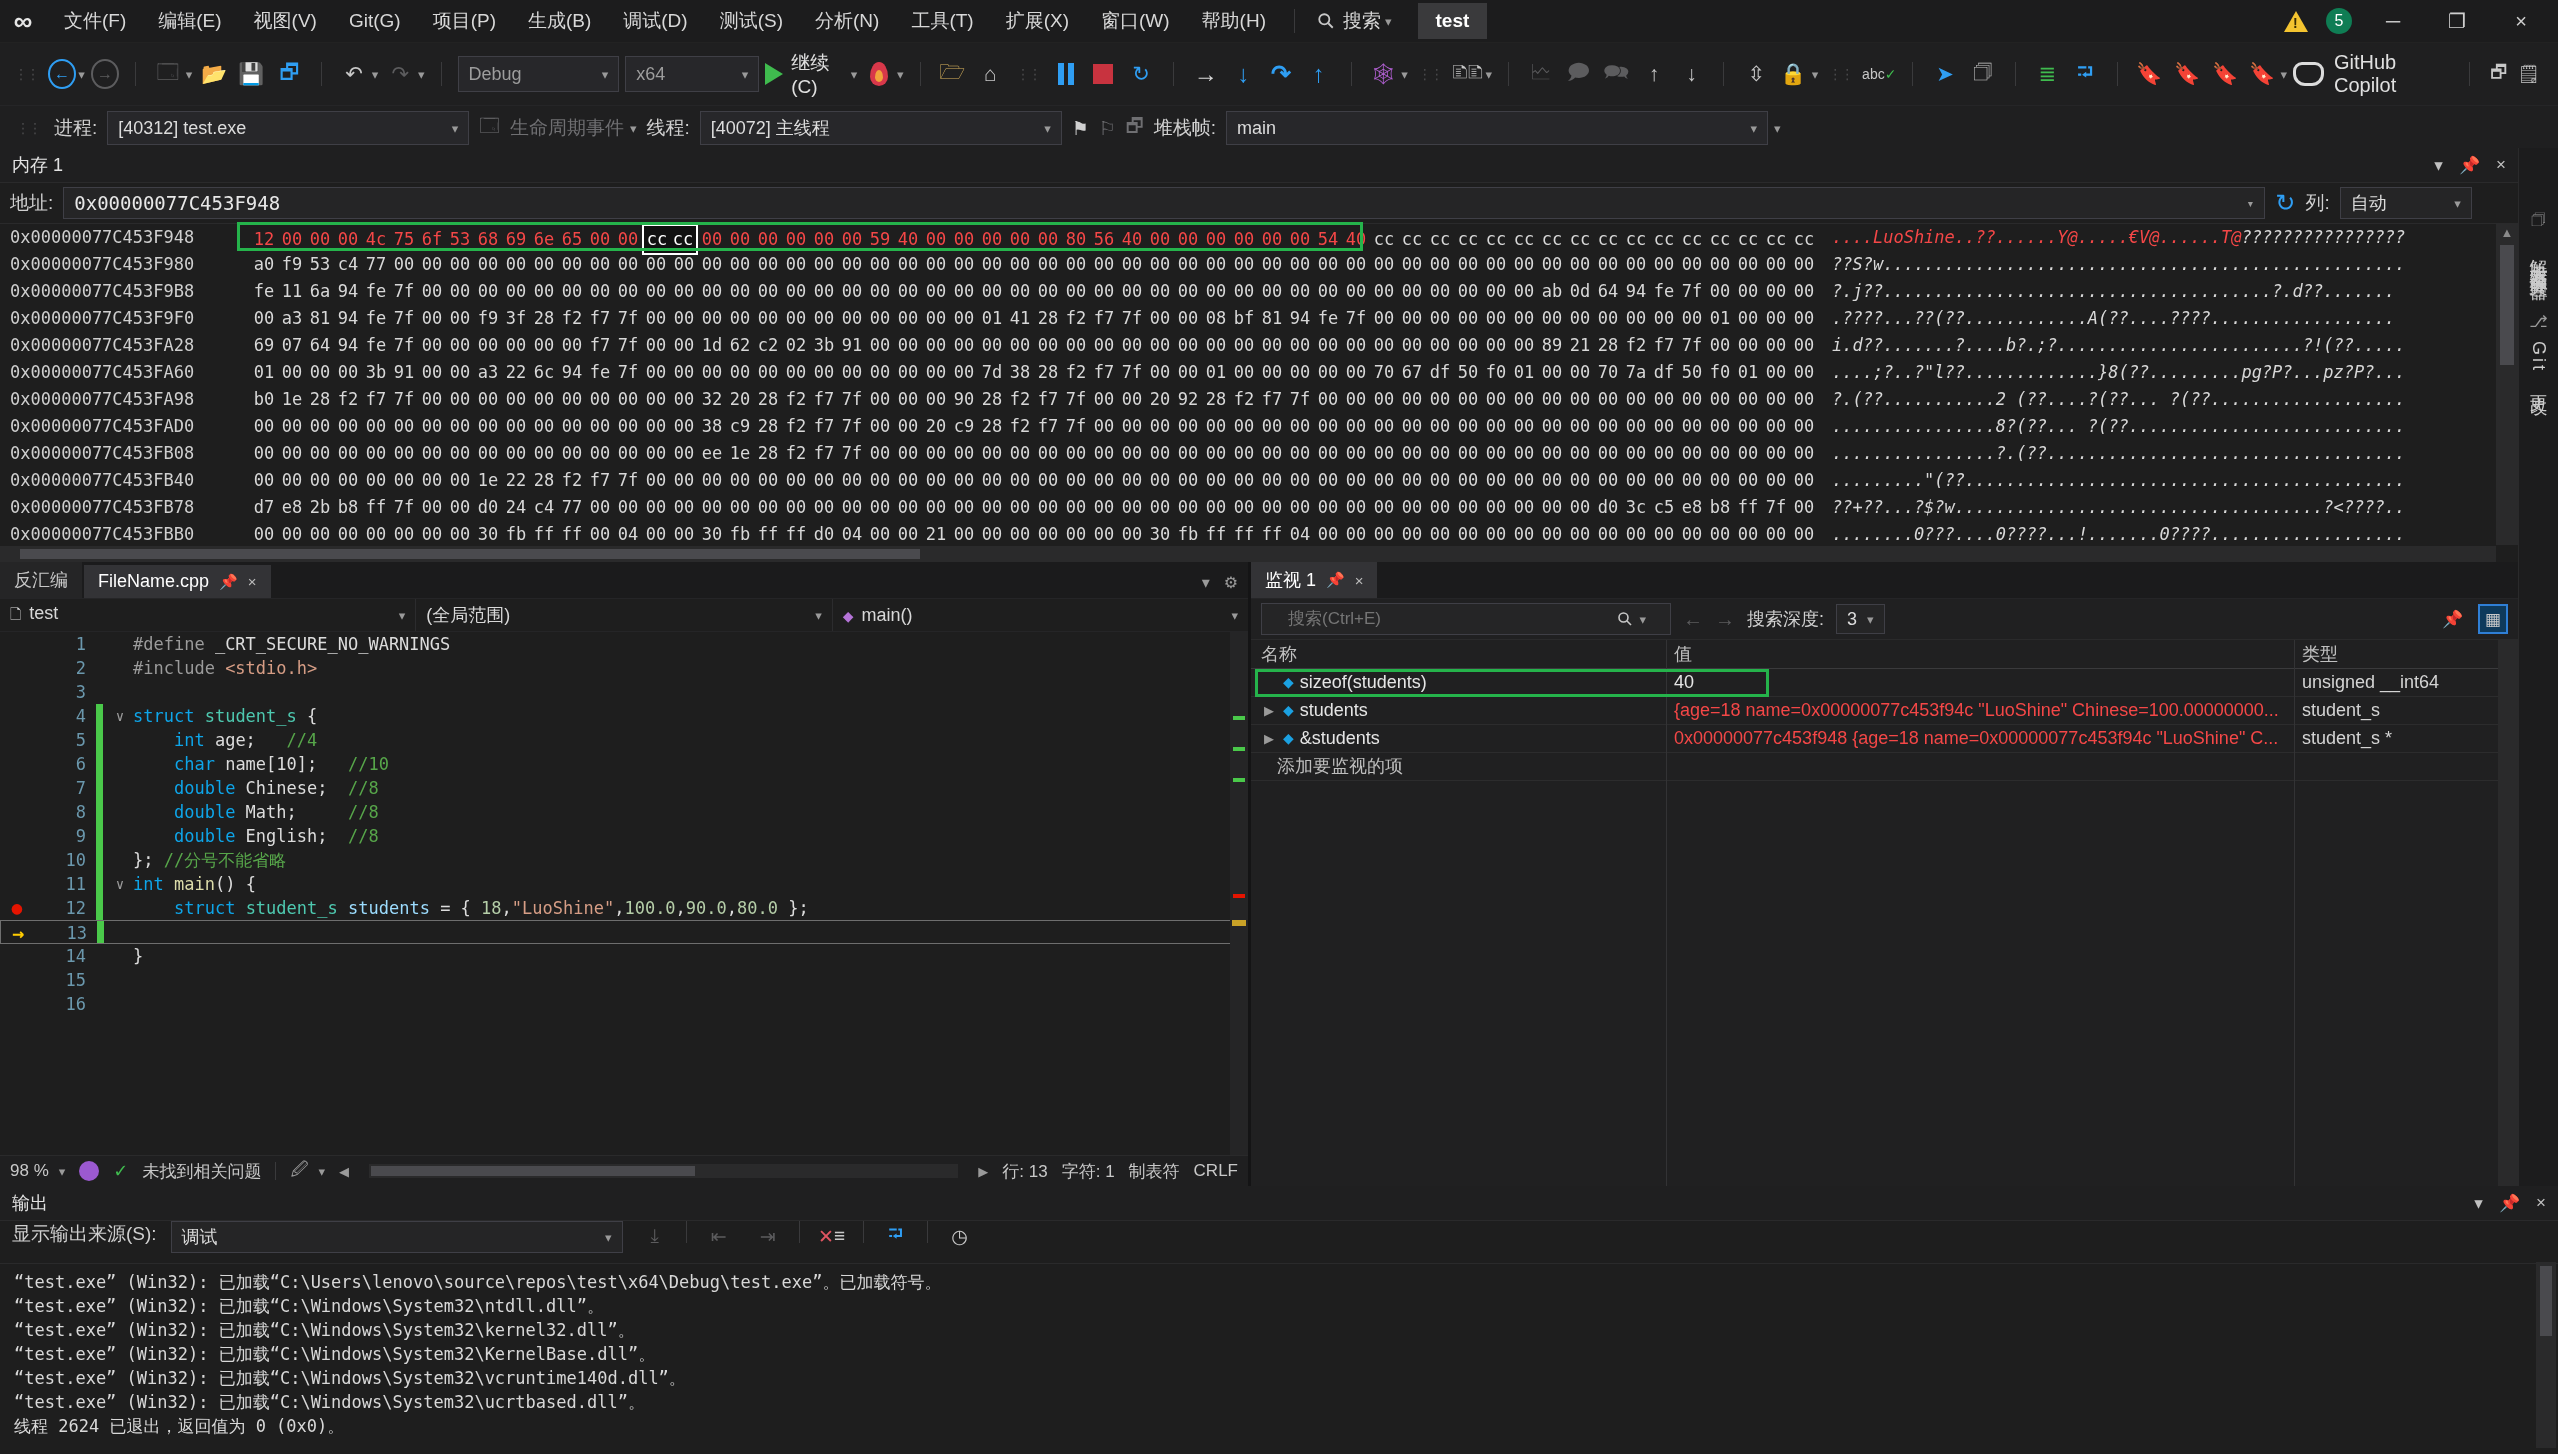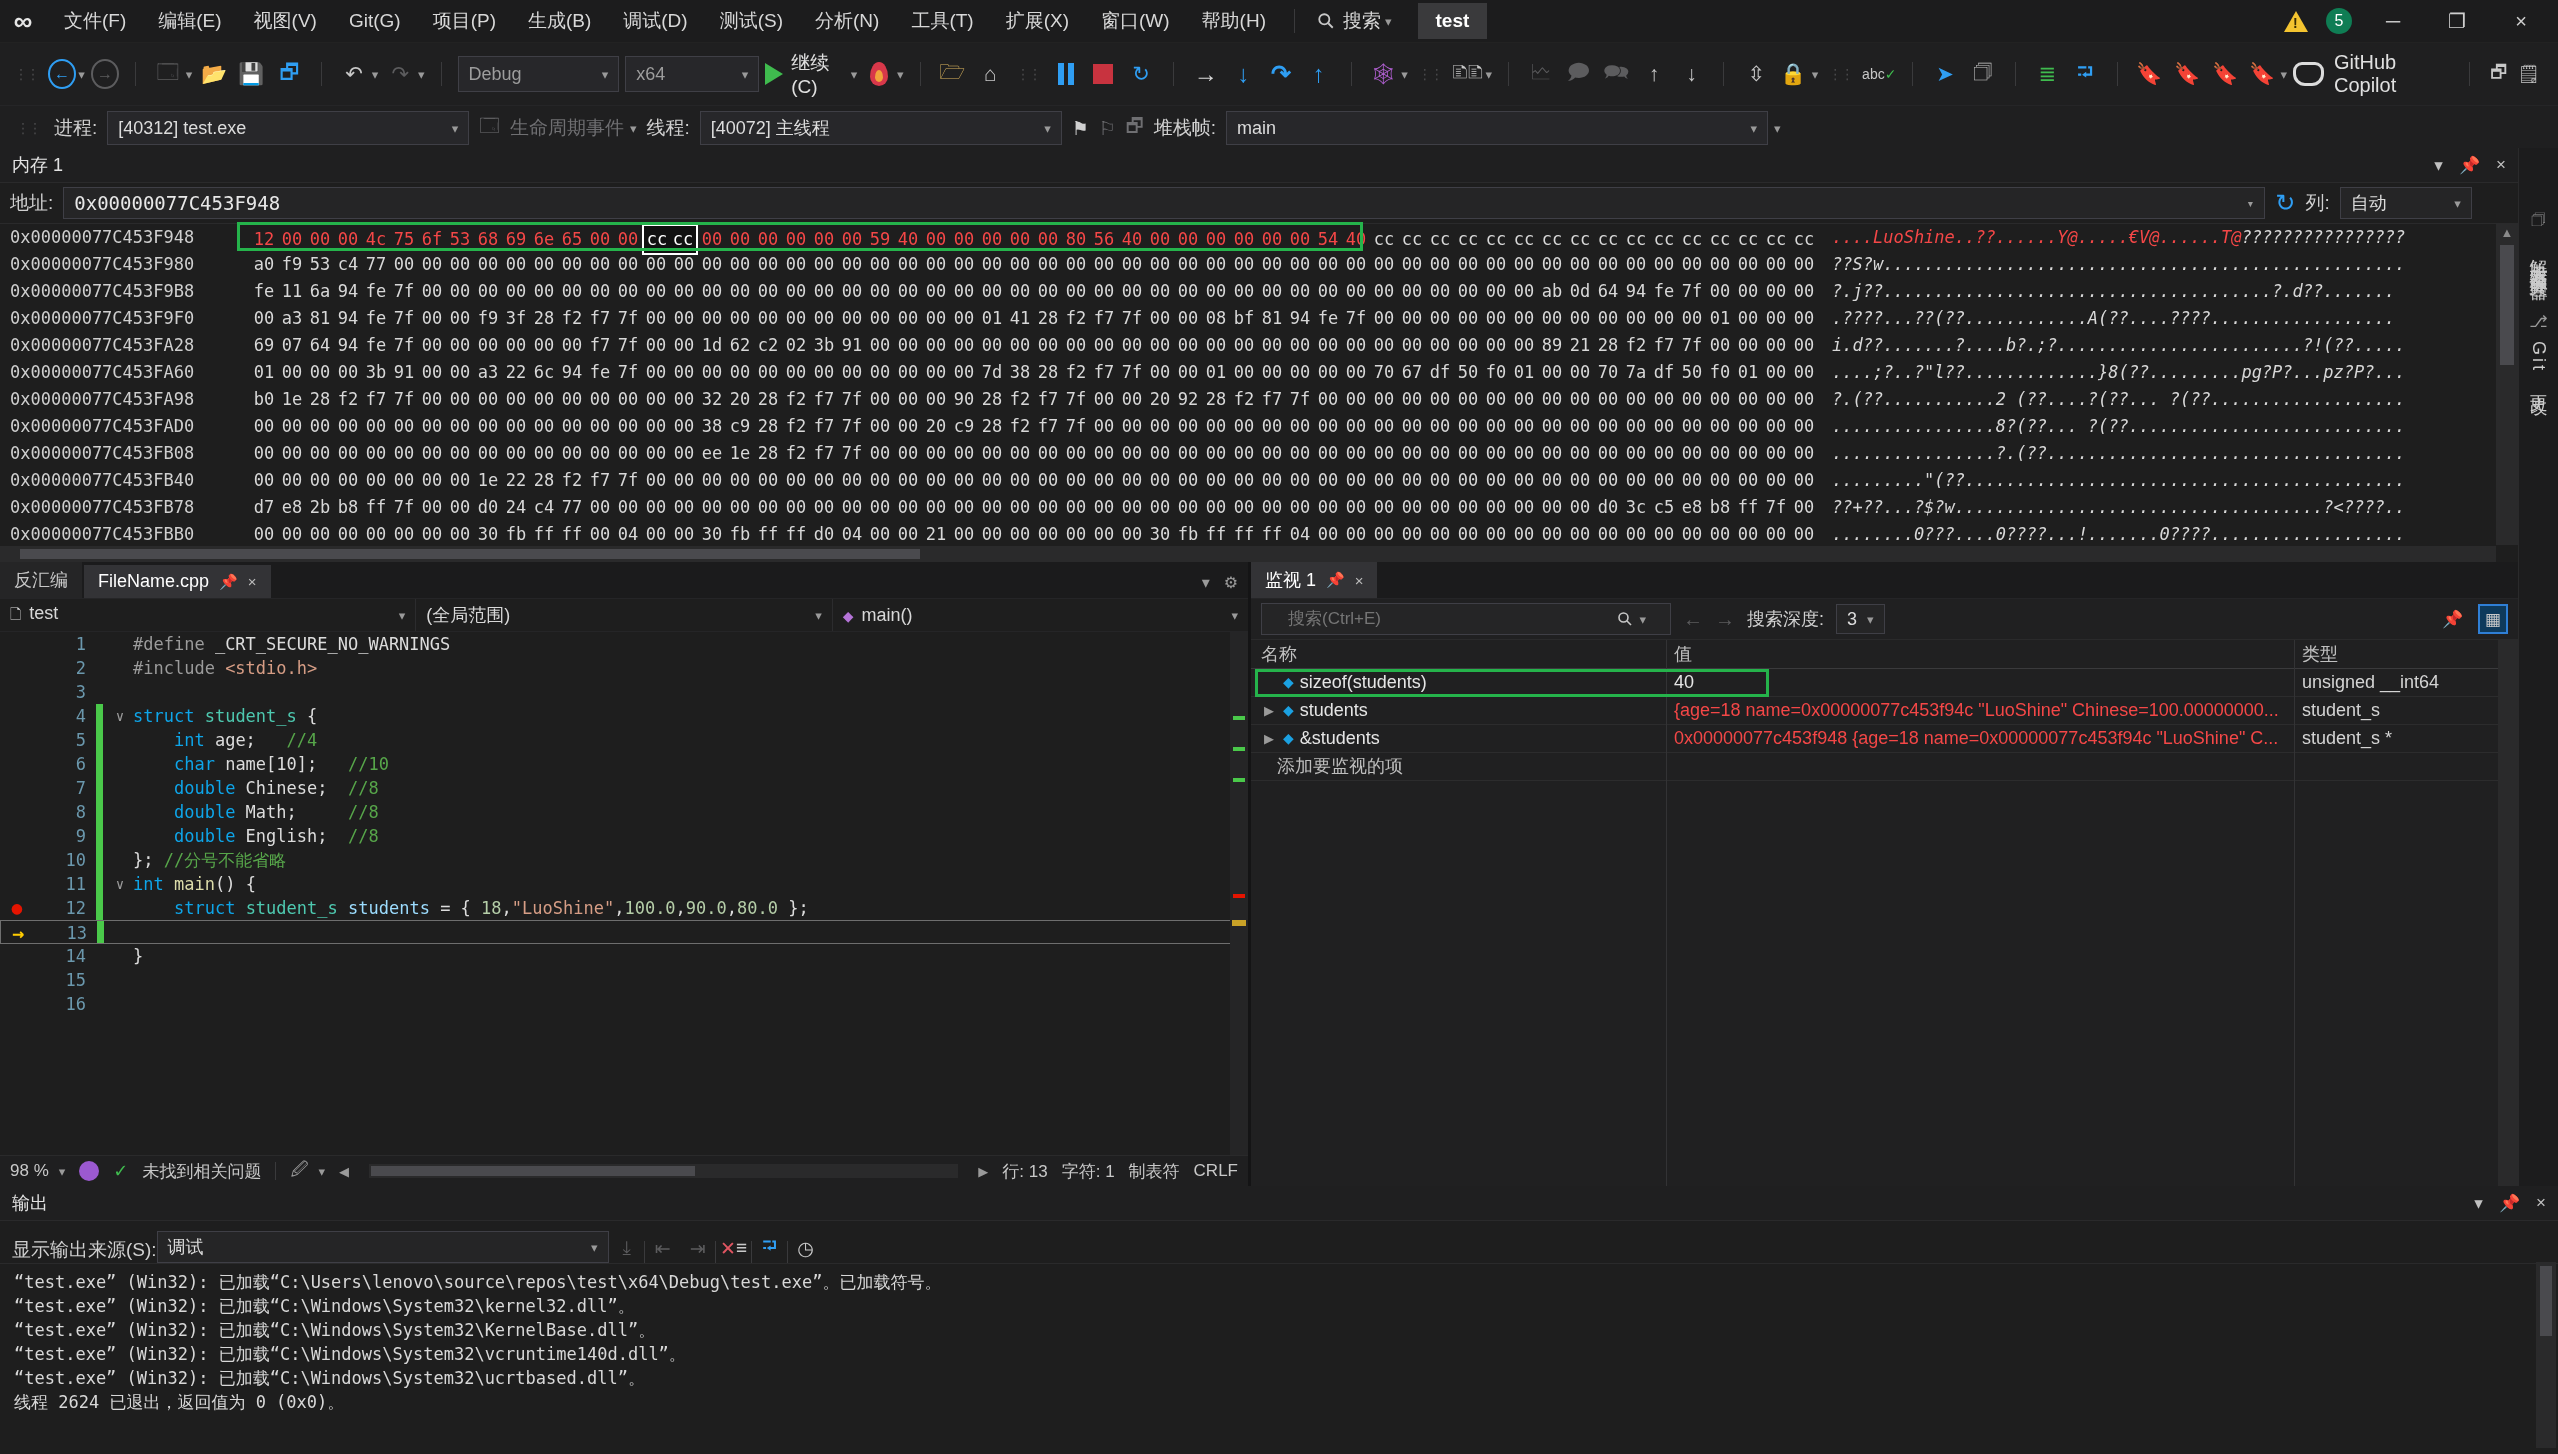--- a/index.html
+++ b/index.html
@@ -145,21 +145,21 @@
   .w-vscroll{position:absolute;right:0;top:0;bottom:0;width:20px;background:#2a2a2b;}
 
   
   .right-strip{position:absolute;right:0;top:148px;width:40px;height:1038px;background:#1c1c1d;border-left:1px solid #2a2a2b;display:flex;flex-direction:column;align-items:center;gap:40px;padding-top:60px;box-sizing:border-box;}
   .v-tab{display:flex;flex-direction:column;align-items:center;gap:10px;color:#cccccc;font-size:18px;}
   .v-tab .vt-ic{font-size:16px;color:#9a9a9a;}
   .v-txt{writing-mode:vertical-rl;letter-spacing:3px;}
 
   
   .output-panel{position:absolute;left:0;top:1186px;width:2558px;height:268px;background:#1e1e1e;}
-  .out-toolbar{height:42px;display:flex;align-items:flex-end;padding:0 12px;border-bottom:1px solid #2a2a2b;font-size:19px;}
+  .out-toolbar{height:42px;display:flex;align-items:flex-start;gap:14px;padding:0 12px;border-bottom:1px solid #2a2a2b;font-size:19px;}
   .out-combo{width:430px;background:#252526;border:1px solid #3f3f46;height:30px;display:flex;align-items:center;justify-content:space-between;padding:0 10px;color:#dcdcdc;font-size:18px;}
   .oti{width:34px;height:30px;display:flex;align-items:center;justify-content:center;color:#c8c8c8;font-size:19px;border-left:1px solid transparent;}
   .oti.dis{color:#5c5c5e;}
   .ot-sep{width:1px;height:22px;background:#3a3a3c;}
   .out-lines{padding:6px 0 0 14px;font-family:"DejaVu Sans Mono",monospace;font-size:17px;color:#d8d8d8;}
   .out-line{height:24px;line-height:24px;white-space:pre;}
   .out-vscroll{position:absolute;right:2px;top:76px;bottom:6px;width:20px;background:#2a2a2b;}
   .out-vscroll .thumb{position:absolute;left:4px;right:4px;top:4px;height:70px;background:#4a4a4e;}
 
   svg{display:block;}
@@ -608,20 +608,21 @@
       <span class="oti dis">⇥</span>
       <span class="ot-sep"></span>
       <span class="oti"><span style="color:#e05561;">✕</span>≡</span>
       <span class="ot-sep"></span>
       <span class="oti" style="color:#2f9ef3;">⮒</span>
       <span class="ot-sep"></span>
       <span class="oti">◷</span>
     </div>
     <div class="out-lines">
         <div class="out-line">“test.exe” (Win32): 已加载“C:\Users\lenovo\source\repos\test\x64\Debug\test.exe”。已加载符号。</div>
+        <div class="out-line">“test.exe” (Win32): 已加载“C:\Windows\System32\ntdll.dll”。</div>
         <div class="out-line">“test.exe” (Win32): 已加载“C:\Windows\System32\kernel32.dll”。</div>
         <div class="out-line">“test.exe” (Win32): 已加载“C:\Windows\System32\KernelBase.dll”。</div>
         <div class="out-line">“test.exe” (Win32): 已加载“C:\Windows\System32\vcruntime140d.dll”。</div>
         <div class="out-line">“test.exe” (Win32): 已加载“C:\Windows\System32\ucrtbased.dll”。</div>
         <div class="out-line">线程 2624 已退出，返回值为 0 (0x0)。</div>
       </div>
     <div class="out-vscroll">
         <div class="thumb"></div>
       </div>
   </div>

